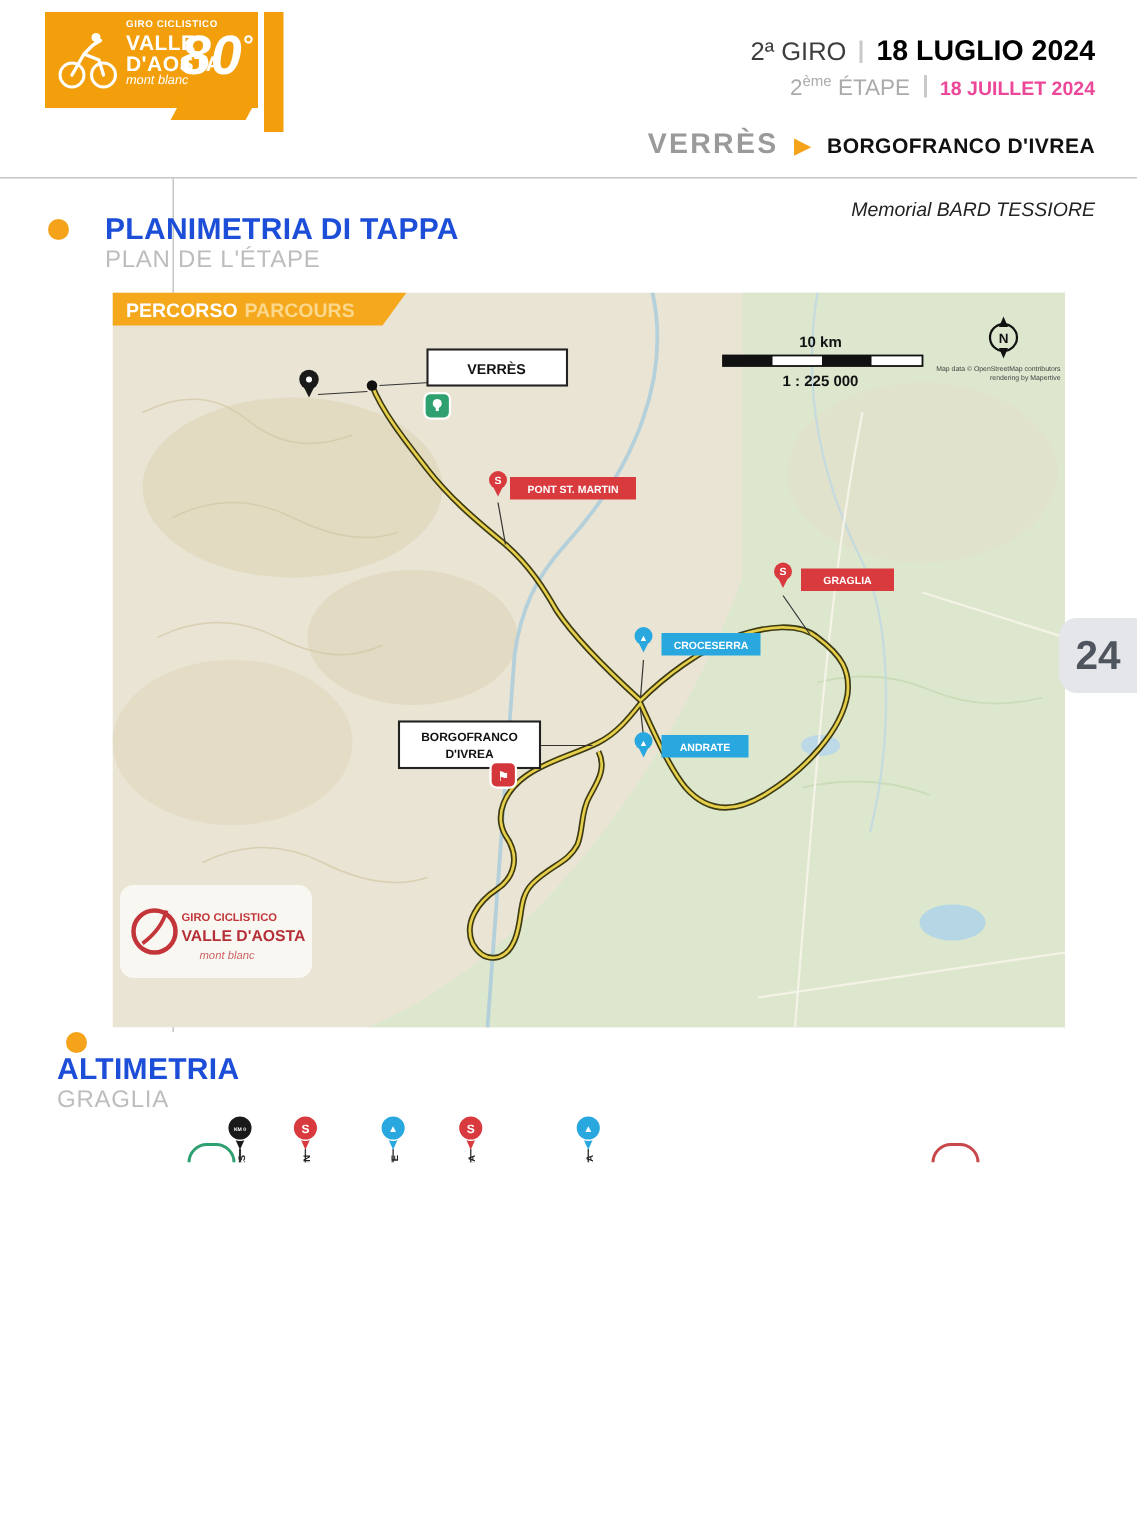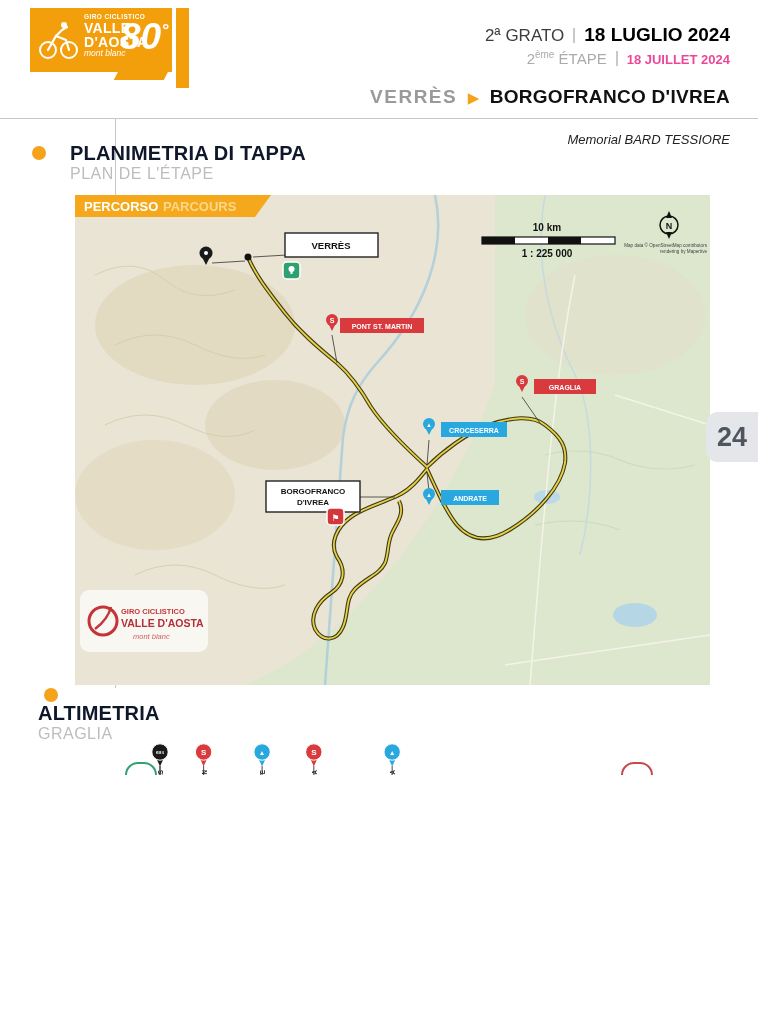--- a/index.html
+++ b/index.html
@@ -21,28 +21,28 @@
   .stage-lines{position:absolute;right:28px;top:22px;text-align:right;line-height:1.35;}
   .stage-lines .it{font-size:17px;color:#3d3d3d;}
   .stage-lines .it b{font-size:19px;font-weight:800;color:#000;}
   .stage-lines .fr{font-size:15px;color:#ABABAB;}
   .stage-lines .fr b{font-size:13px;font-weight:800;color:#ec4899;}
   .sep{display:inline-block;width:2px;height:15px;background:#c9c9c9;margin:0 9px -2px 9px;}
   .sup{font-size:10px;vertical-align:super;}
   .route-line{position:absolute;right:28px;top:86px;}
   .route-line .from{font-size:19px;font-weight:700;color:#9a9a9a;letter-spacing:1.5px;}
   .route-line .arrow{font-size:15px;color:#F5A31B;margin:0 6px;}
-  .route-line .to{font-size:19px;font-weight:800;color:#111;letter-spacing:.3px;}
+  .route-line .to{font-size:14px;font-weight:800;color:#111;letter-spacing:.3px;}
 
   .hline{position:absolute;left:0;top:118px;width:758px;height:1px;background:#c6c6c6;}
   .vline{position:absolute;left:115px;top:118px;width:1px;height:570px;background:#c6c6c6;}
 
   
   .dot{position:absolute;width:14px;height:14px;border-radius:50%;background:#F5A31B;}
-  .sec-title{font-size:20px;font-weight:800;color:#0f172a;letter-spacing:.2px;}
+  .sec-title{font-size:20px;font-weight:800;color:#1d4ed8;letter-spacing:.2px;}
   .sec-sub{font-size:16px;color:#BDBDBD;letter-spacing:.5px;}
   .memorial{position:absolute;right:28px;top:132px;font-size:13px;font-style:italic;color:#222;}
 
   .plan-title{position:absolute;left:70px;top:142px;}
   .alti-title{position:absolute;left:38px;top:702px;}
 
   
   .map-wrap{position:absolute;left:75px;top:195px;width:635px;height:490px;}
 
   
@@ -87,21 +87,21 @@
     <div class="logo-text">
       <div class="l1">GIRO CICLISTICO</div>
       <div class="l2">VALLE</div>
       <div class="l3">D'AOSTA</div>
       <div class="l4">mont blanc</div>
     </div>
     <div class="logo-60"><span>80</span><sup>°</sup></div>
   </div>
 
   <div class="stage-lines">
-    <div class="it"><span>2ª GRATO</span><span class="sep"></span><b>18 LUGLIO 2024</b></div>
+    <div class="it"><span>2ª GIRO</span><span class="sep"></span><b>18 LUGLIO 2024</b></div>
     <div class="fr"><span><span>2</span><span class="sup">ème</span> <span>ÉTAPE</span></span><span class="sep"></span><b>18 JUILLET 2024</b></div>
   </div>
 
   <div class="route-line">
     <span class="from">VERRÈS</span>
     <span class="arrow">▶</span>
     <span class="to">BORGOFRANCO D'IVREA</span>
   </div>
 
   <div class="hline"></div>

